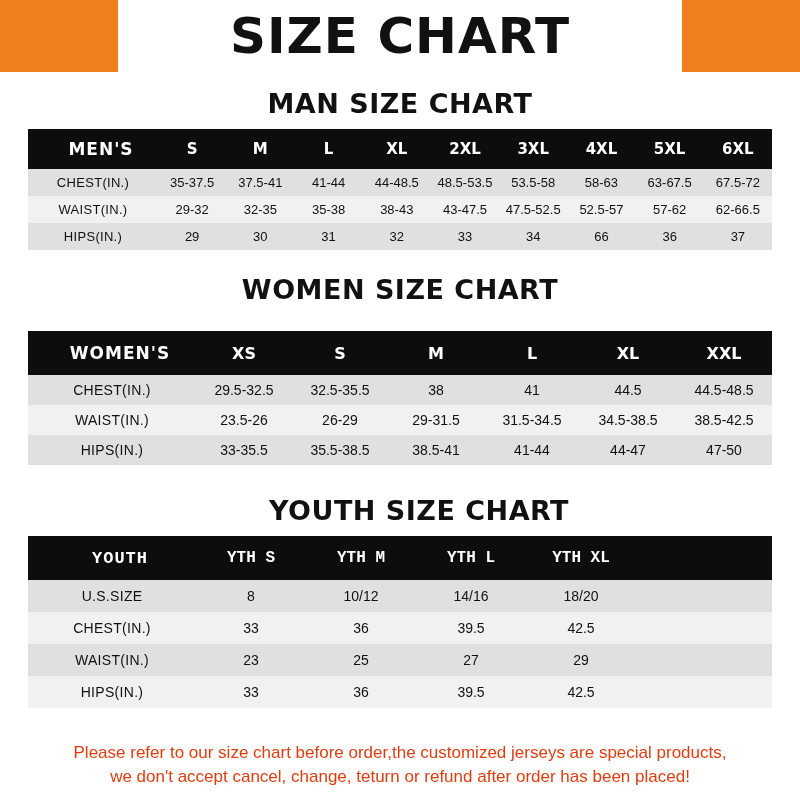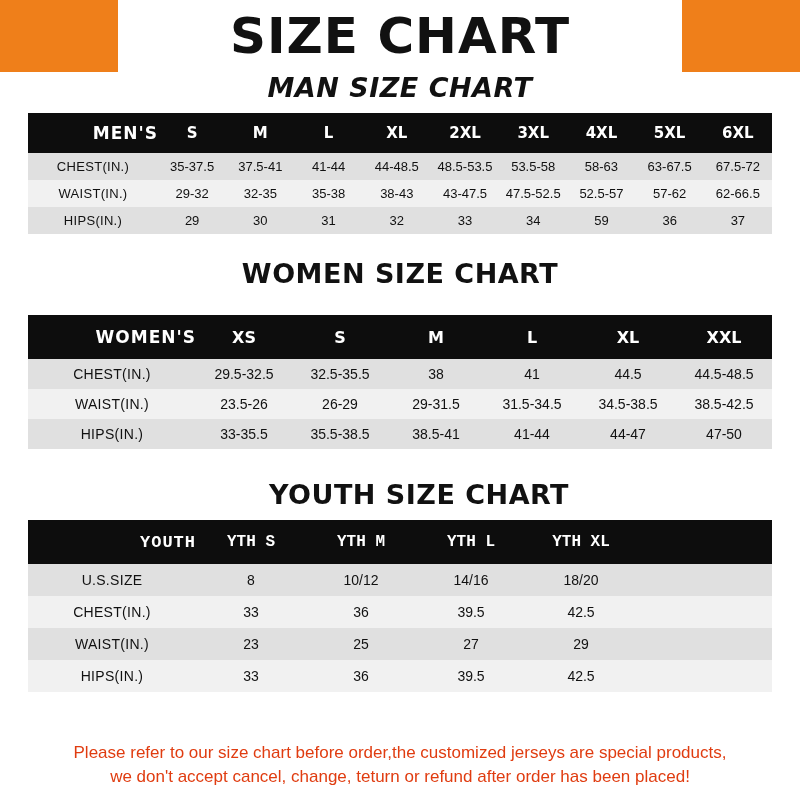--- a/index.html
+++ b/index.html
@@ -47,21 +47,21 @@
 
   
   .section-title {
     text-align: center;
     font-family: "DejaVu Sans", sans-serif;
     font-weight: bold;
     font-size: 27px;
     color: #111111;
     letter-spacing: 0.5px;
   }
-  #title-man   { margin-bottom: 10px; font-style: italic; }
+  #title-man   { margin-top: 16px; margin-bottom: 10px; }
   #title-women { margin-top: 24px; margin-bottom: 26px; }
   #title-youth { margin-top: 30px; margin-bottom: 10px; padding-left: 38px; }
 
   
   .chart {
     margin: 0 28px;
     border-collapse: collapse;
     width: 744px;
     table-layout: fixed;
   }
@@ -77,21 +77,21 @@
   }
   .chart thead tr { height: 40px; }
   .chart thead th {
     background: #0d0d0d;
     color: #ffffff;
     font-weight: bold;
     font-size: 15px;
     font-family: "DejaVu Sans", sans-serif;
   }
   .chart thead th.rowlabel-head {
-    text-align: right;
+    text-align: center;
     padding-left: 16px;
     font-size: 17px;
     letter-spacing: 1px;
   }
   .chart tbody tr.band-a td { background: #e0e0e0; }
   .chart tbody tr.band-b td { background: #f1f1f1; }
   .chart tbody td.rowlabel {
     font-weight: normal;
     letter-spacing: 0.3px;
     font-size: 13px;
@@ -176,21 +176,21 @@
         <td>62-66.5</td>
       </tr>
       <tr class="band-a">
         <td class="rowlabel">HIPS(IN.)</td>
         <td>29</td>
         <td>30</td>
         <td>31</td>
         <td>32</td>
         <td>33</td>
         <td>34</td>
-        <td>59</td>
+        <td>66</td>
         <td>36</td>
         <td>37</td>
       </tr>
     </tbody>
   </table>
 
   <div class="section-title" id="title-women">WOMEN SIZE CHART</div>
   <table class="chart" id="chart-women">
     <thead>
       <tr>

